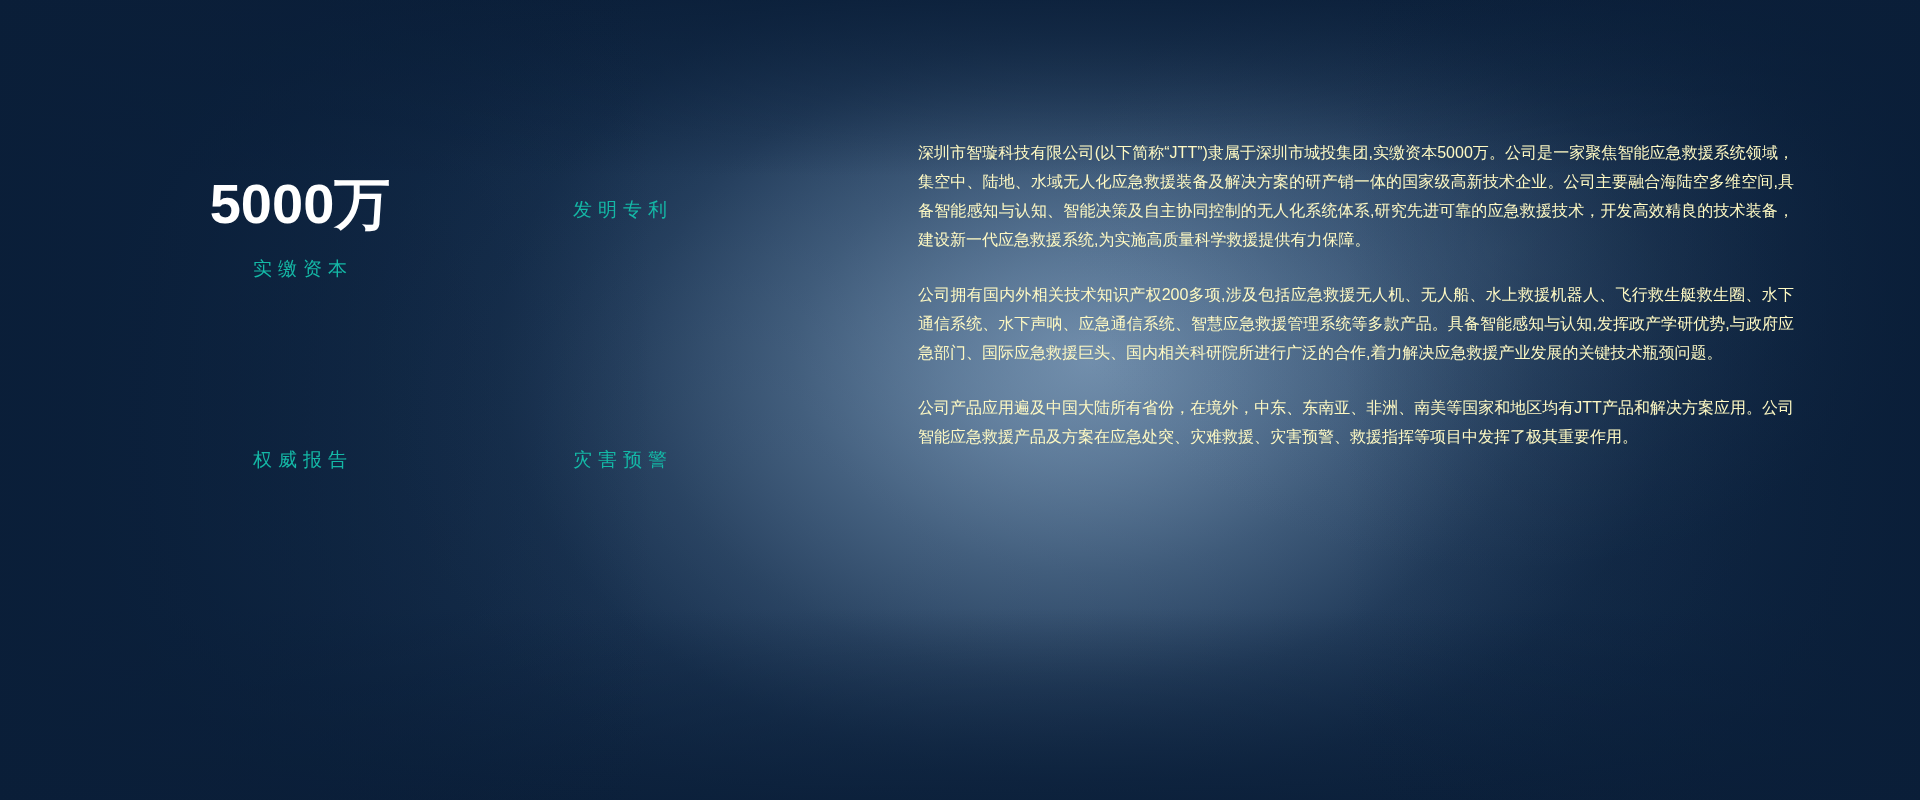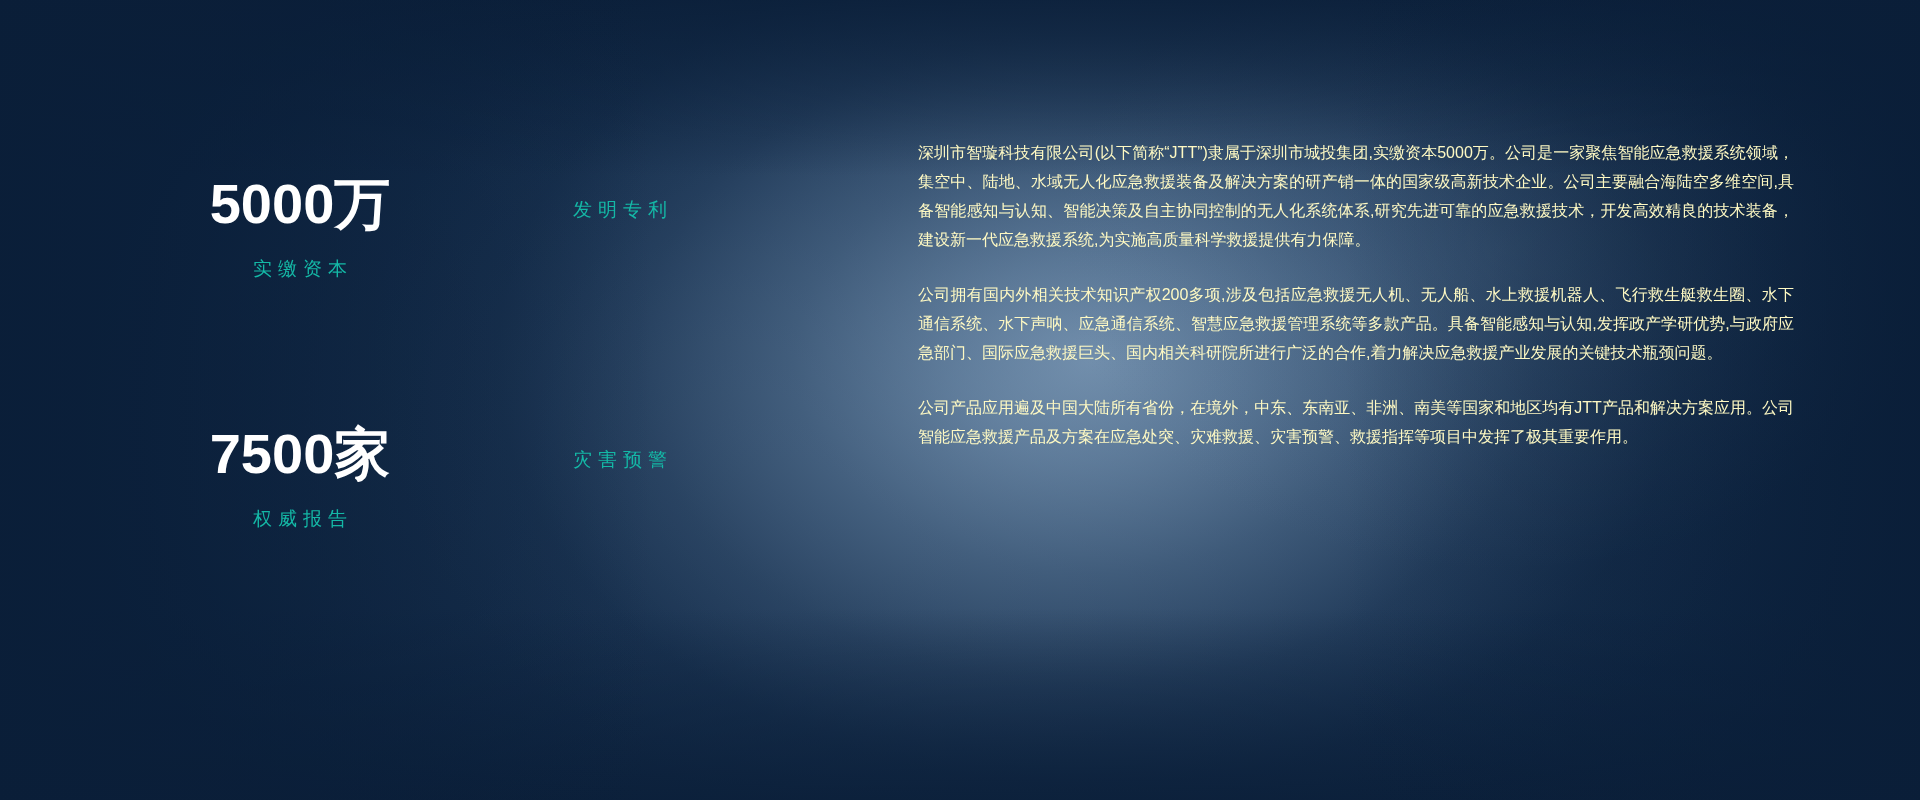--- a/index.html
+++ b/index.html
@@ -133,21 +133,20 @@
     <div class="stat">
       <div class="stat-value">5000万</div>
       <div class="stat-label">实缴资本</div>
     </div>
 
     <div class="stat">
       <div class="stat-label">发明专利</div>
     </div>
 
     <div class="stat">
-      <div class="stat-value">7500家</div>
       <div class="stat-label">权威报告</div>
     </div>
 
     <div class="stat">
       <div class="stat-label">灾害预警</div>
     </div>
 
   </div>
 
   <div class="copy">

